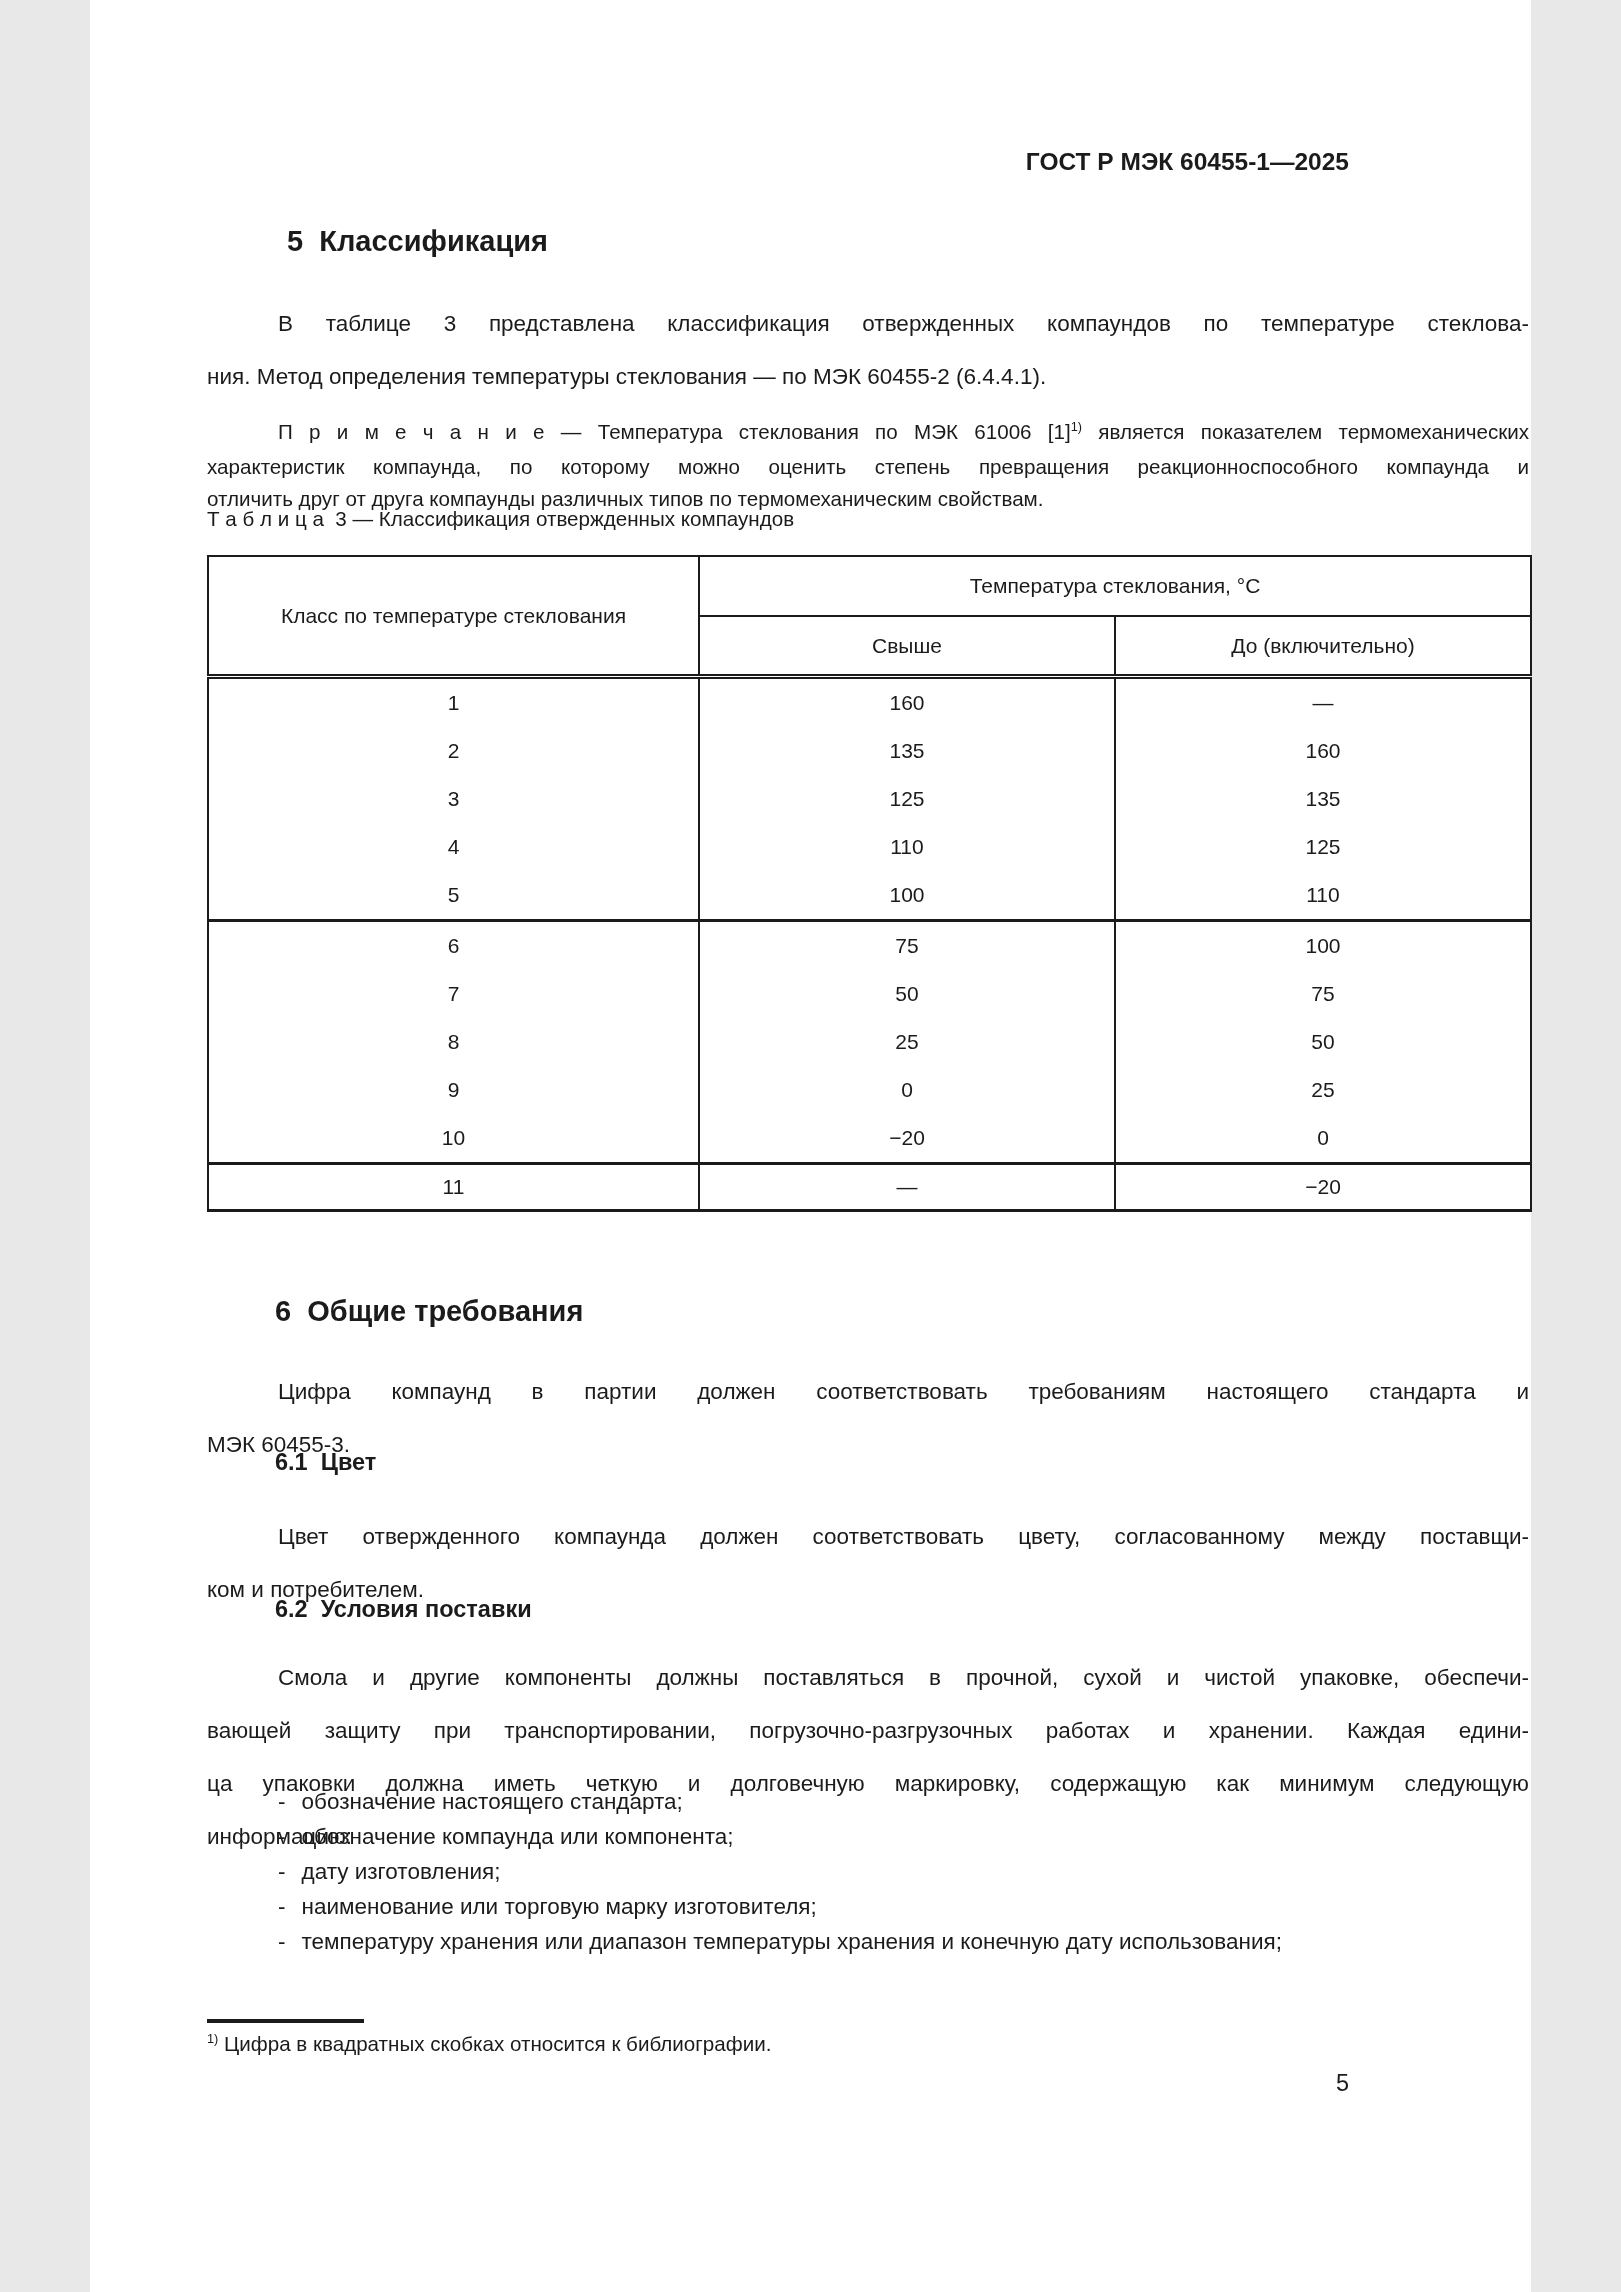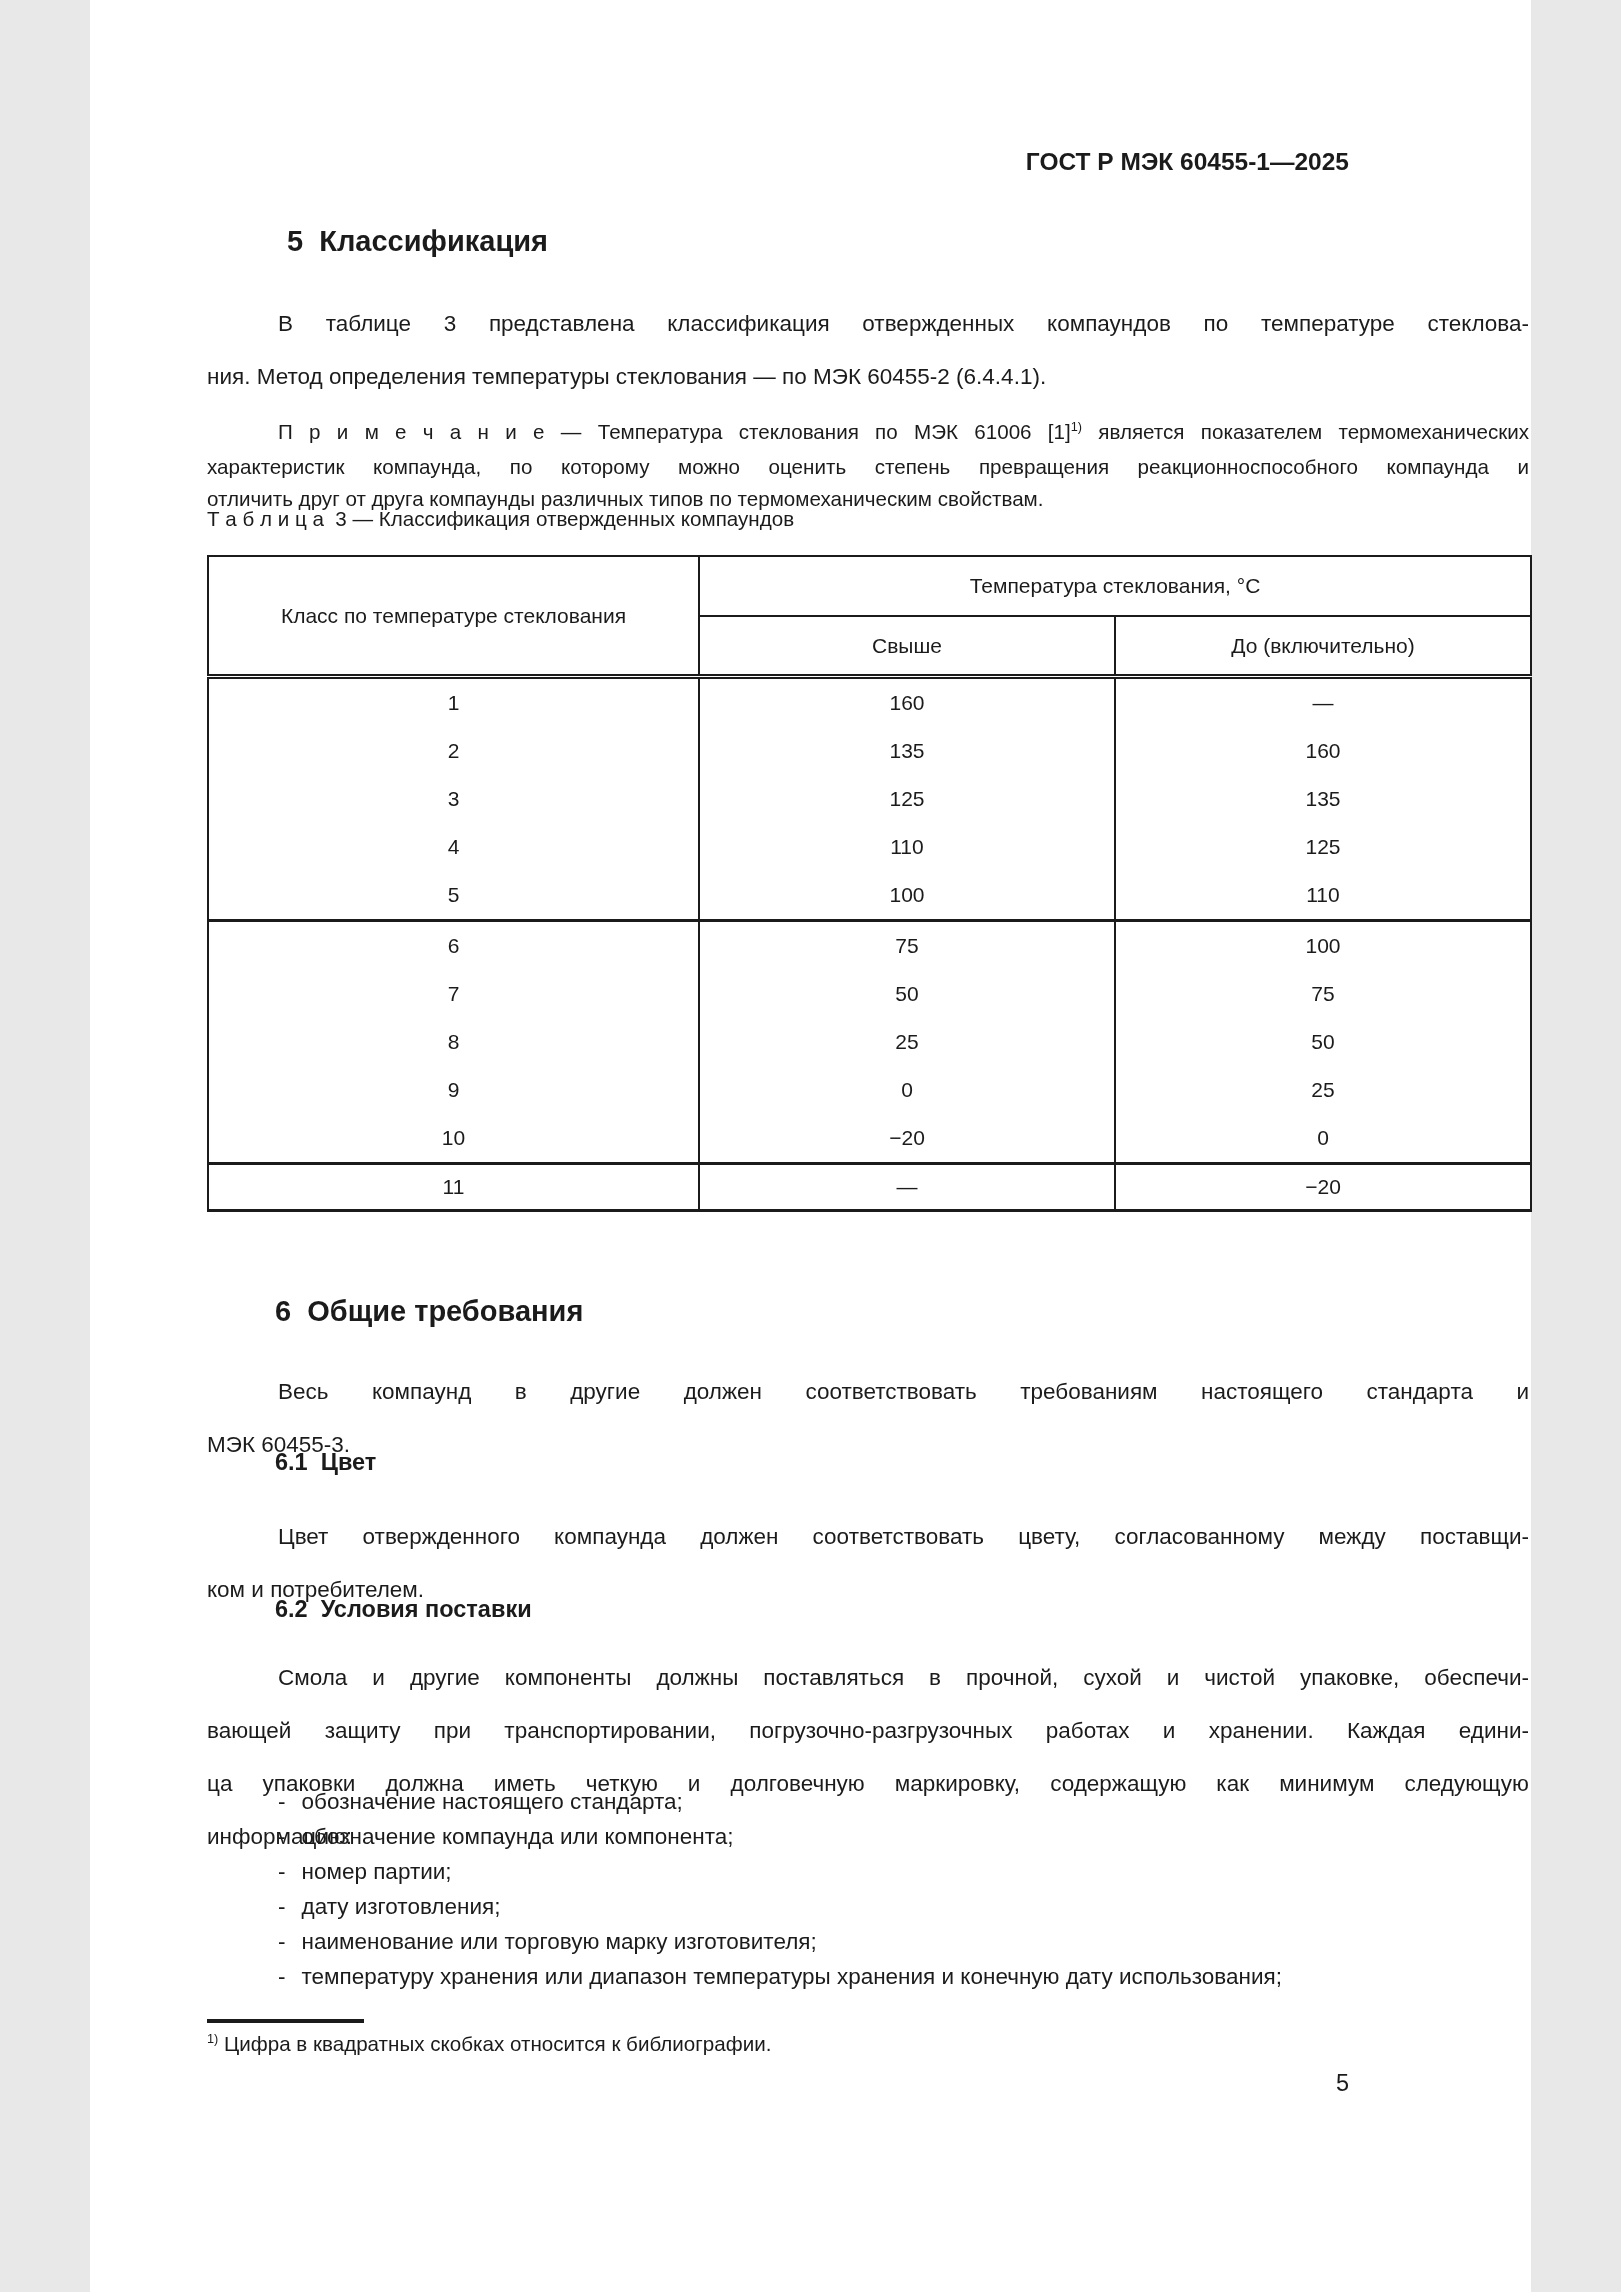--- a/index.html
+++ b/index.html
@@ -175,21 +175,21 @@
           <td class="b1">11</td>
           <td class="b2">—</td>
           <td>−20</td>
         </tr>
     </tbody>
   </table>
 
   <div class="abs h-section" style="top:1292px;">6  Общие требования</div>
 
   <div class="abs para" style="top:1356px;">
-    <div class="ln first">Весь компаунд в другие должен соответствовать требованиям настоящего стандарта и</div>
+    <div class="ln first">Цифра компаунд в партии должен соответствовать требованиям настоящего стандарта и</div>
     <div class="ln last">МЭК 60455-3.</div>
   </div>
 
   <div class="abs h-sub" style="top:1448px;">6.1  Цвет</div>
 
   <div class="abs para" style="top:1501px;">
     <div class="ln first">Цвет отвержденного компаунда должен соответствовать цвету, согласованному между поставщи-</div>
     <div class="ln last">ком и потребителем.</div>
   </div>
 
@@ -198,21 +198,20 @@
   <div class="abs para" style="top:1642px;">
     <div class="ln first">Смола и другие компоненты должны поставляться в прочной, сухой и чистой упаковке, обеспечи-</div>
     <div class="ln">вающей защиту при транспортировании, погрузочно-разгрузочных работах и хранении. Каждая едини-</div>
     <div class="ln">ца упаковки должна иметь четкую и долговечную маркировку, содержащую как минимум следующую</div>
     <div class="ln last">информацию:</div>
   </div>
 
   <div class="abs bullets" style="top:1784px;">
     <div class="item"><span class="marker">-</span><span>обозначение настоящего стандарта;</span></div>
     <div class="item"><span class="marker">-</span><span>обозначение компаунда или компонента;</span></div>
-    <div class="item"><span class="marker">-</span><span>номер партии;</span></div>
     <div class="item"><span class="marker">-</span><span>дату изготовления;</span></div>
     <div class="item"><span class="marker">-</span><span>наименование или торговую марку изготовителя;</span></div>
     <div class="item"><span class="marker">-</span><span>температуру хранения или диапазон температуры хранения и конечную дату использования;</span></div>
   </div>
 
   <div class="abs footnote-rule"></div>
 
   <div class="abs footnote">
     <span class="sup-mark">1)</span><span> Цифра в квадратных скобках относится к библиографии.</span>
   </div>

